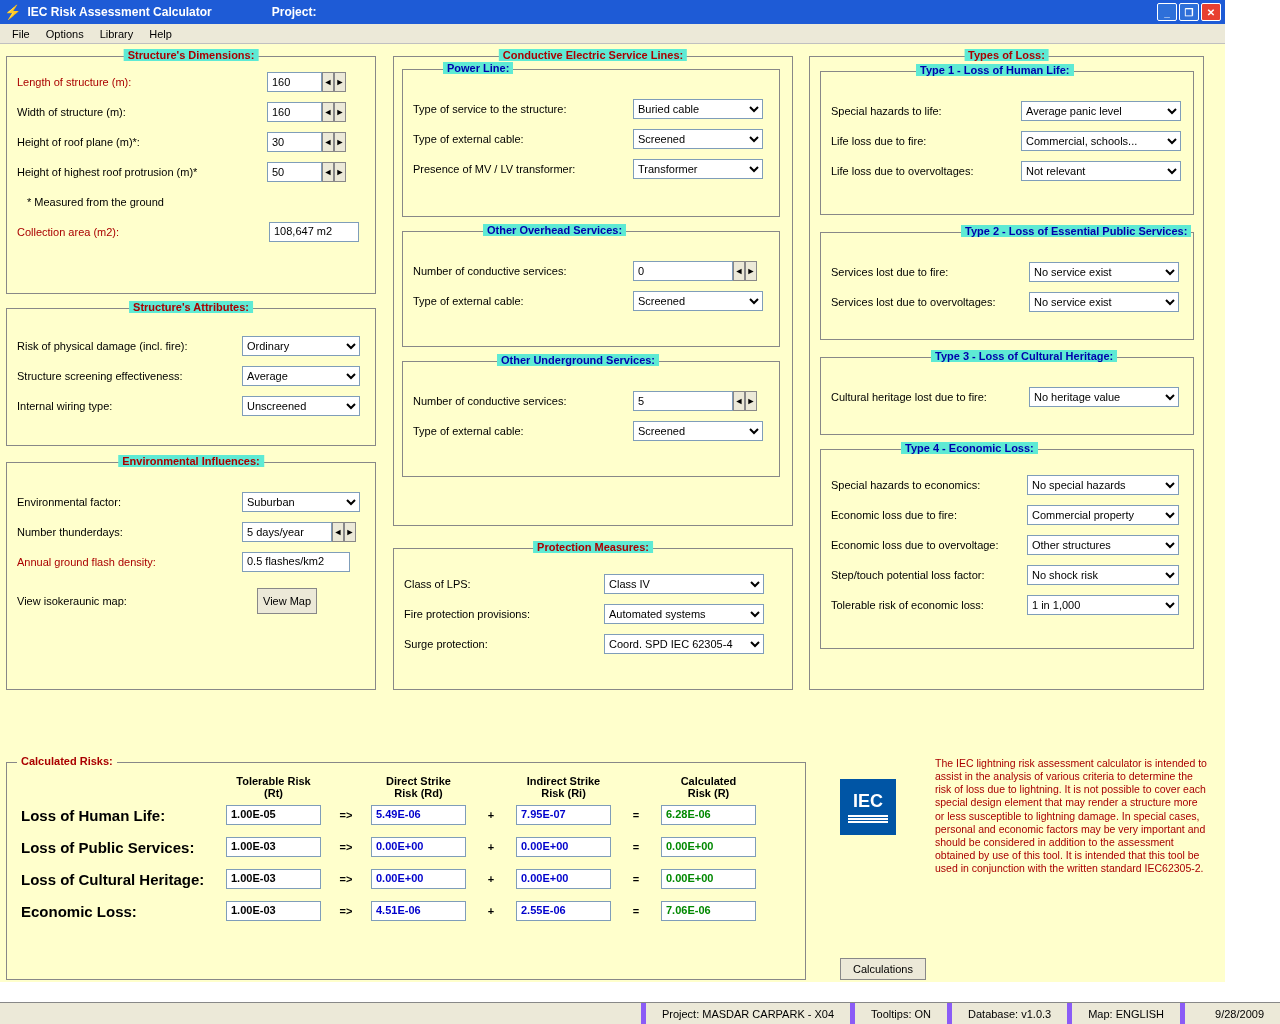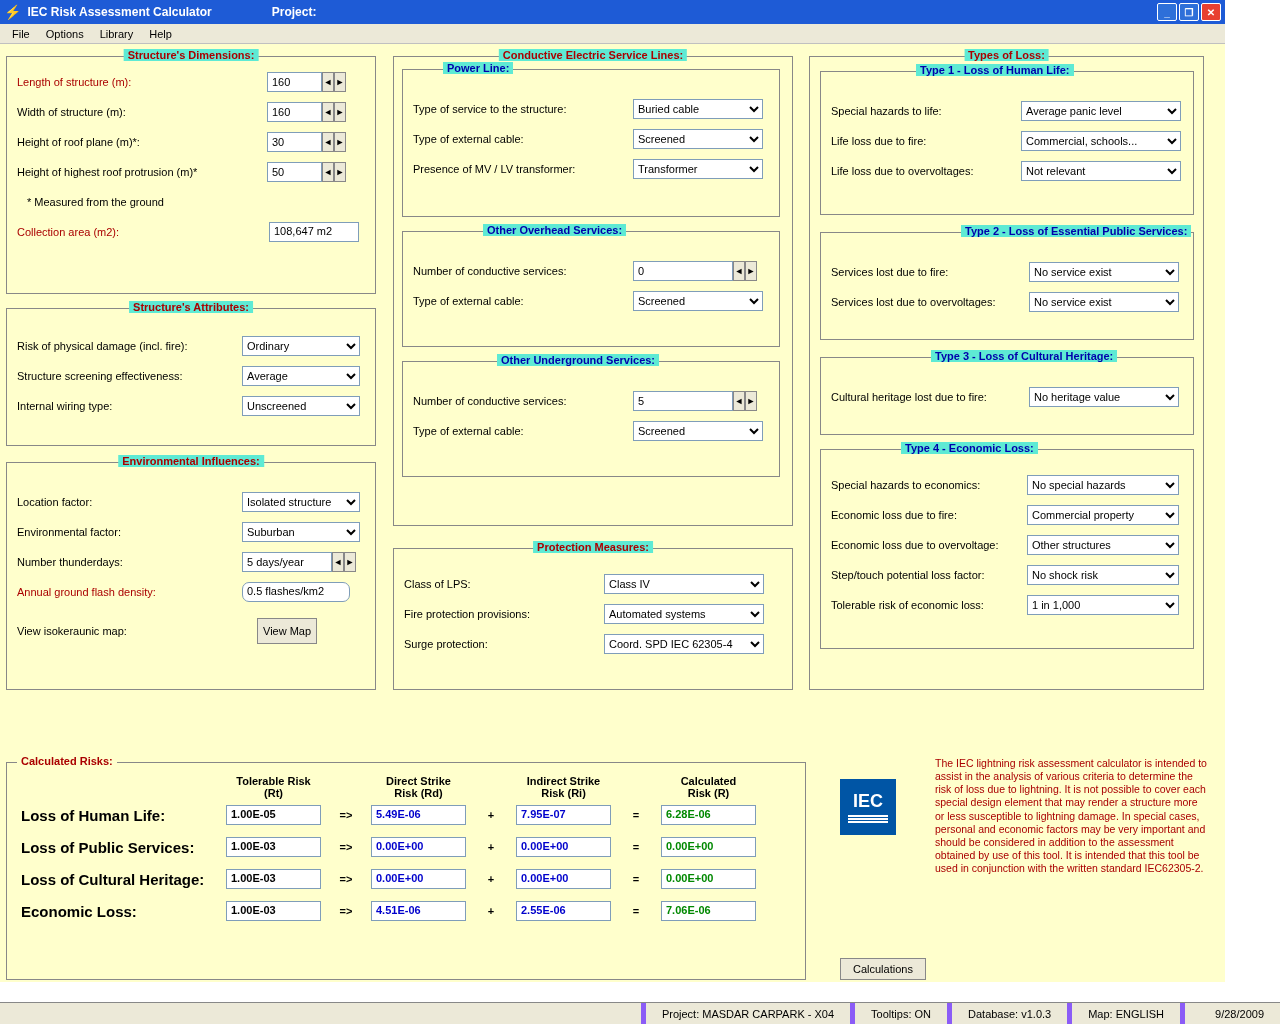--- a/index.html
+++ b/index.html
@@ -138,40 +138,36 @@
     <div class="row">
         <label style="width:225px;">Internal wiring type:</label>
       <select class="w118"><option>Unscreened</option></select>
       </div>
   </div>
 
   <div class="groupbox" style="left:6px; top:418px; width:370px; height:228px;">
     <div class="legend">Environmental Influences:</div>
     <div style="height:14px;"></div>
     <div class="row">
-        <label style="width:225px;">Location factor:</label>
-      <select class="w118"><option>Isolated structure</option></select>
-      </div>
-    <div class="row">
         <label style="width:225px;">Environmental factor:</label>
       <select class="w118"><option>Suburban</option></select>
       </div>
     <div class="row">
         <label style="width:225px;">Number thunderdays:</label>
       <div class="spin">
           <input style="width: 90px;" value="5 days/year">
           <div class="spinbtns">
             <button>◄</button>
             <button>►</button>
           </div>
         </div>
       </div>
     <div class="row">
         <label class="red" style="width:225px;">Annual ground flash density:</label>
-      <span class="readonly" style="width:108px;border-radius:7px;">0.5  flashes/km2</span>
+      <span class="readonly" style="width:108px;">0.5  flashes/km2</span>
       </div>
     <div class="row" style="height:44px;">
         <label style="width:240px;">View isokeraunic map:</label>
       <button class="btn" style="padding:6px 5px;"><span>View Map</span></button>
       </div>
   </div>
 
   <div class="groupbox" style="left:393px; top:12px; width:400px; height:470px; padding:4px 8px;">
     <div class="legend">Conductive Electric Service Lines:</div>
     <div class="groupbox" style="position:relative; left:0; top:8px; width:378px; height:148px;">

